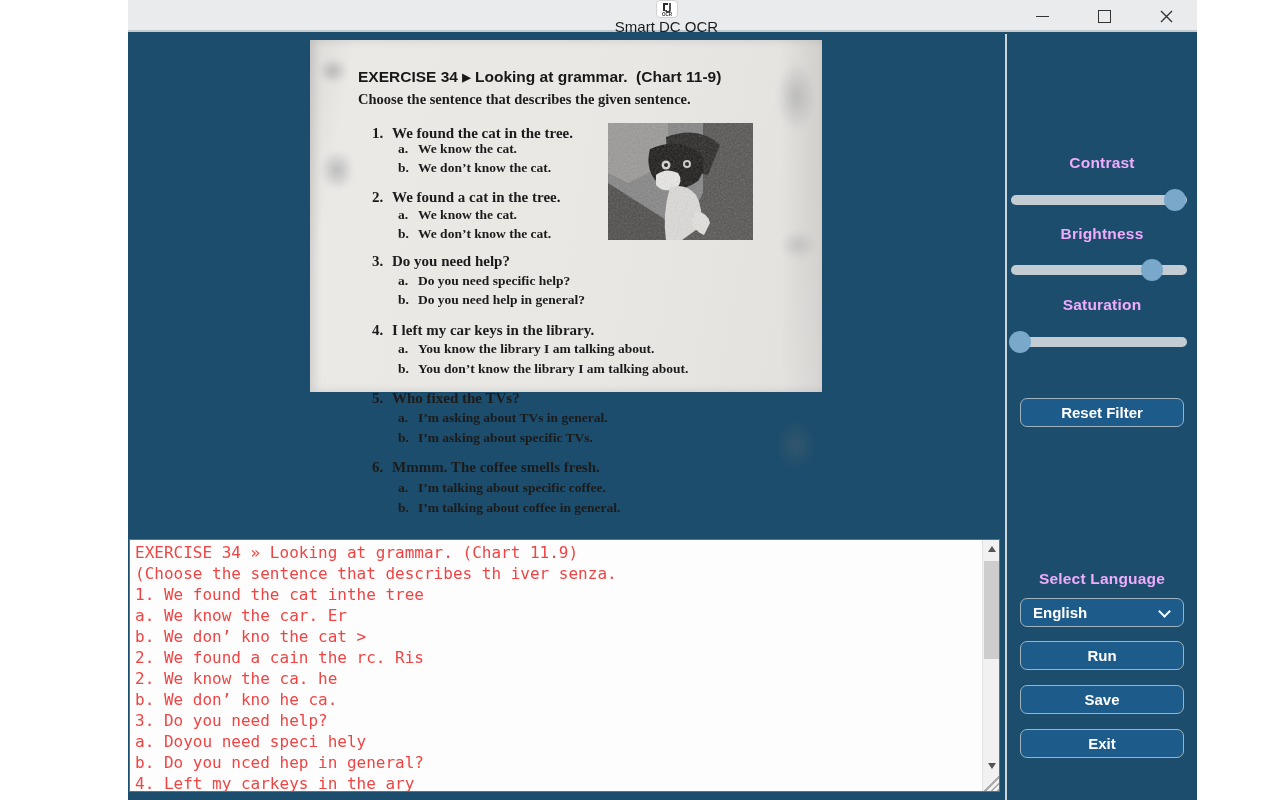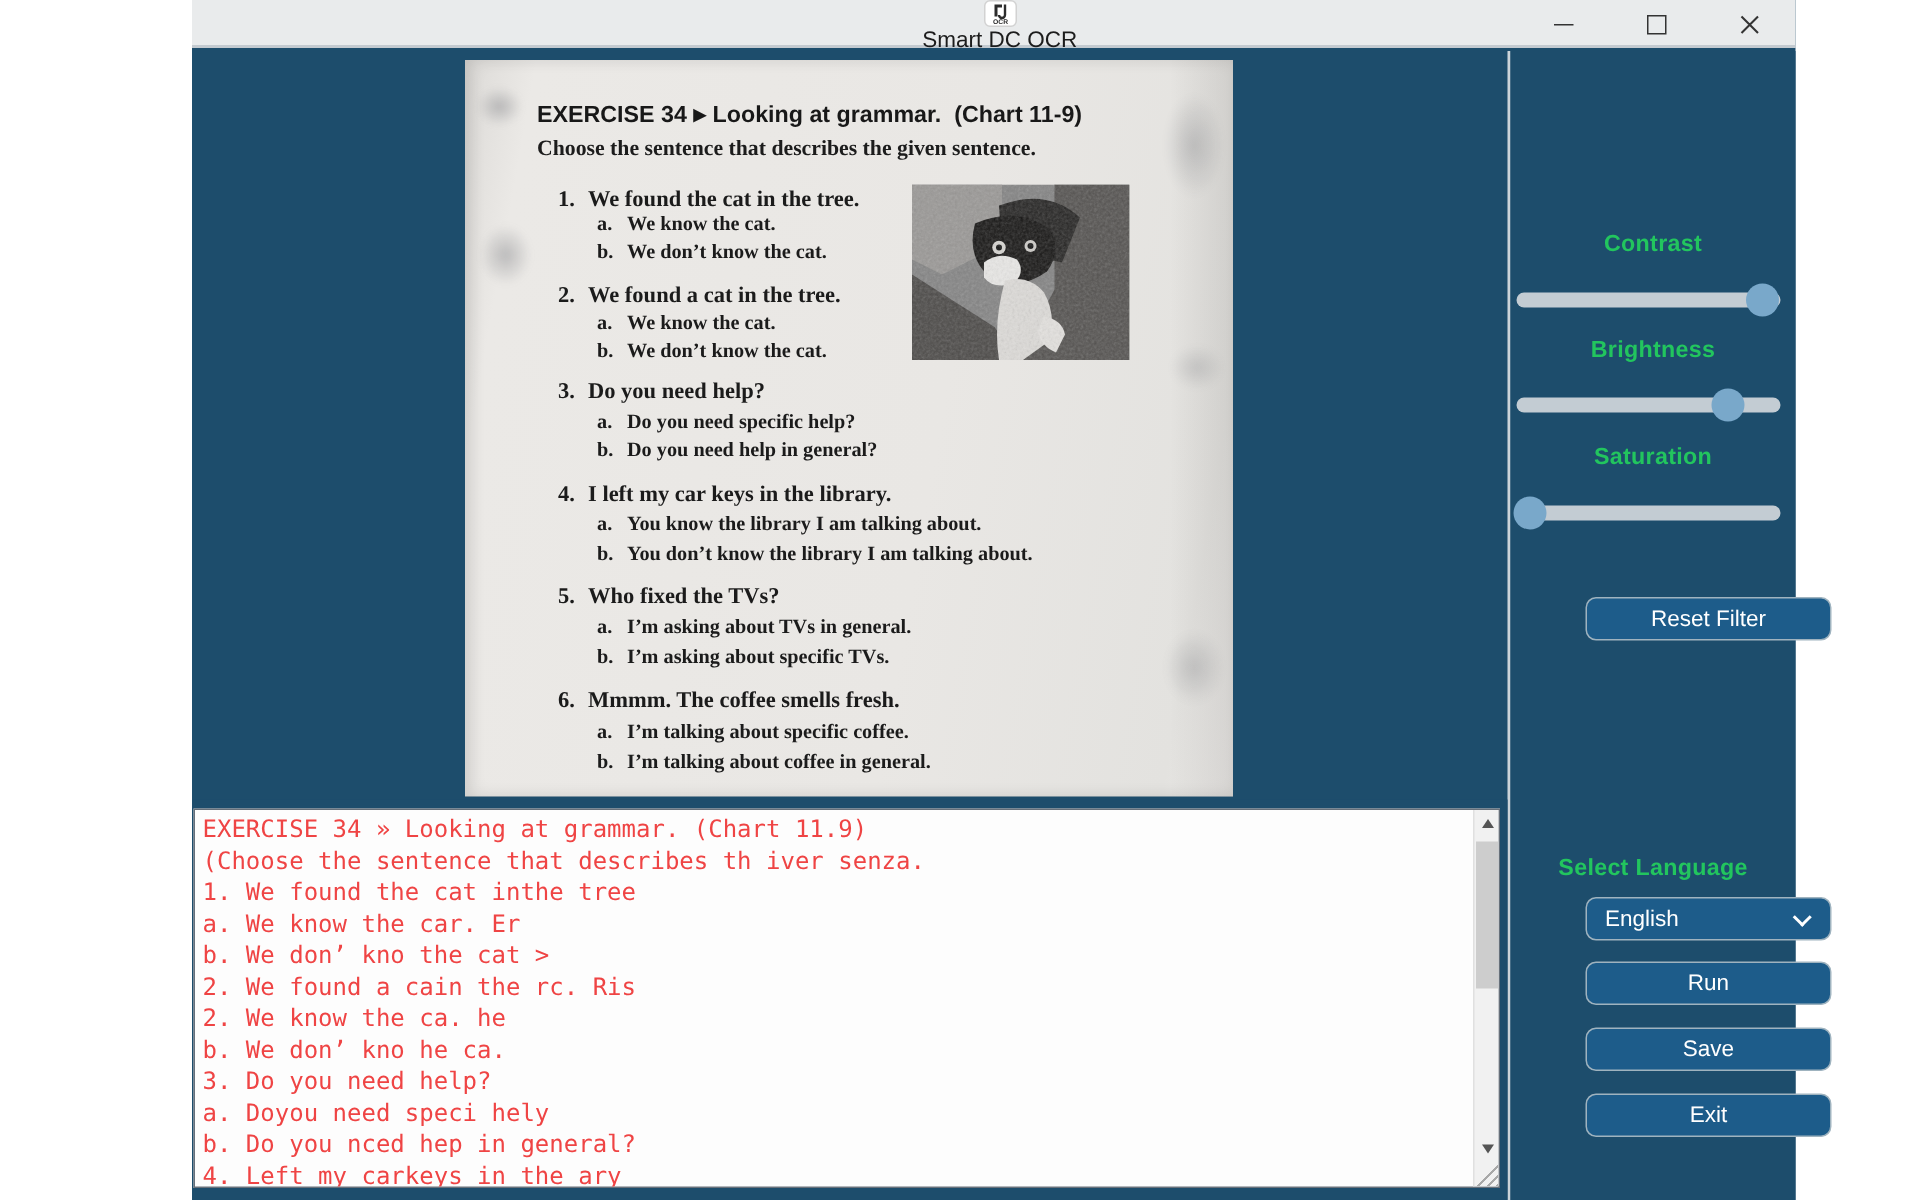--- a/index.html
+++ b/index.html
@@ -20,21 +20,21 @@
   .win-btn { width:62px; height:32px; display:flex; align-items:center; justify-content:center; cursor:pointer; }
   .glyph-min { width:13px; border-top:1.5px solid #333; }
   .glyph-max { width:13px; height:13px; border:1.5px solid #333; }
 
   
   .content { position:absolute; left:0; top:34px; width:100%; height:766px; }
   .v-sep { position:absolute; left:877px; top:0; width:2px; height:766px; background:#ccd4d9; }
 
   
   .image-panel { position:absolute; left:0; top:0; width:877px; height:499px; background:#1d4d6c; }
-  .scan { position:absolute; left:182px; top:6px; width:512px; height:491px;
+  .scan { position:absolute; left:182px; top:6px; width:512px; height:352px;
           background:linear-gradient(100deg,#dcdad7 0%, #ebe9e6 8%, #e9e7e4 60%, #e3e2df 92%, #eceae8 100%);
           box-shadow:inset 4px 0 10px rgba(0,0,0,.12); }
   .scan-gutter { position:absolute; right:0; top:0; width:42px; height:100%;
                  background:linear-gradient(90deg, rgba(0,0,0,0) 0%, rgba(150,148,145,.25) 100%); }
   .smudge { position:absolute; filter:blur(2px); background:radial-gradient(closest-side, rgba(110,112,118,.38), rgba(110,112,118,0)); }
 
   .scan-head { position:absolute; left:48px; top:28px; white-space:nowrap;
                font-family:"Liberation Sans", sans-serif; font-weight:700; font-size:15.5px; color:#181818; }
   .scan-head .arrow { font-size:11px; vertical-align:1px; }
   .scan-sub { position:absolute; left:48px; top:51px; white-space:nowrap;
@@ -42,30 +42,30 @@
   .sline { position:absolute; white-space:nowrap; font-family:"Liberation Serif", serif; color:#1b1b1b; }
   .sline.num  { left:62px; font-weight:700; font-size:15px; }
   .sline.opt  { left:88px; font-weight:600; font-size:13.5px; }
   .sline .n { display:inline-block; width:20px; }
   .sline .l { display:inline-block; width:20px; font-weight:700; }
 
   .cat-photo { position:absolute; left:298px; top:83px; width:145px; height:117px; }
 
   
   .right-panel { position:absolute; left:879px; top:0; width:190px; height:766px; background:#1d4d6c; }
-  .panel-label { position:absolute; width:100%; text-align:center; color:#22c55e;
+  .panel-label { position:absolute; width:100%; text-align:center; color:#f0abfc;
                  font-size:15.5px; font-weight:600; letter-spacing:.2px; }
   .slider-track { position:absolute; left:4px; width:176px; height:10px; border-radius:5px;
                   background:#c3ccd3; cursor:pointer; }
   .slider-thumb { position:absolute; top:-6px; width:22px; height:22px; border-radius:50%;
                   background:#79a8ca; cursor:grab; }
   .blue-btn { position:absolute; left:13px; width:164px; height:29px; border-radius:7px;
               background:#1d5c8a; border:1.5px solid #9fb3bf; color:#ffffff;
-              font-size:15px; font-weight:400; display:flex; align-items:center; justify-content:center;
-              cursor:pointer; font-family:"Liberation Sans", sans-serif;margin-left:37px; }
+              font-size:15px; font-weight:700; display:flex; align-items:center; justify-content:center;
+              cursor:pointer; font-family:"Liberation Sans", sans-serif; }
   .lang-select { justify-content:flex-start; padding-left:12px; }
   .chev { position:absolute; right:14px; top:8px; width:9px; height:9px;
           border-right:2.5px solid #fff; border-bottom:2.5px solid #fff; transform:rotate(45deg); }
 
   
   .text-panel { position:absolute; left:0; top:499px; width:877px; height:267px; background:#1d4d6c; }
   .ocr-box { position:absolute; left:1px; top:6px; width:871px; height:253px;
              background:#fdfdfd; border:1px solid #67707a; overflow:hidden; cursor:text; }
   .ocr-text { position:absolute; left:5px; top:2px; right:19px; }
   .ocr-line { font-family:"DejaVu Sans Mono","Liberation Mono",monospace; font-size:16px;

